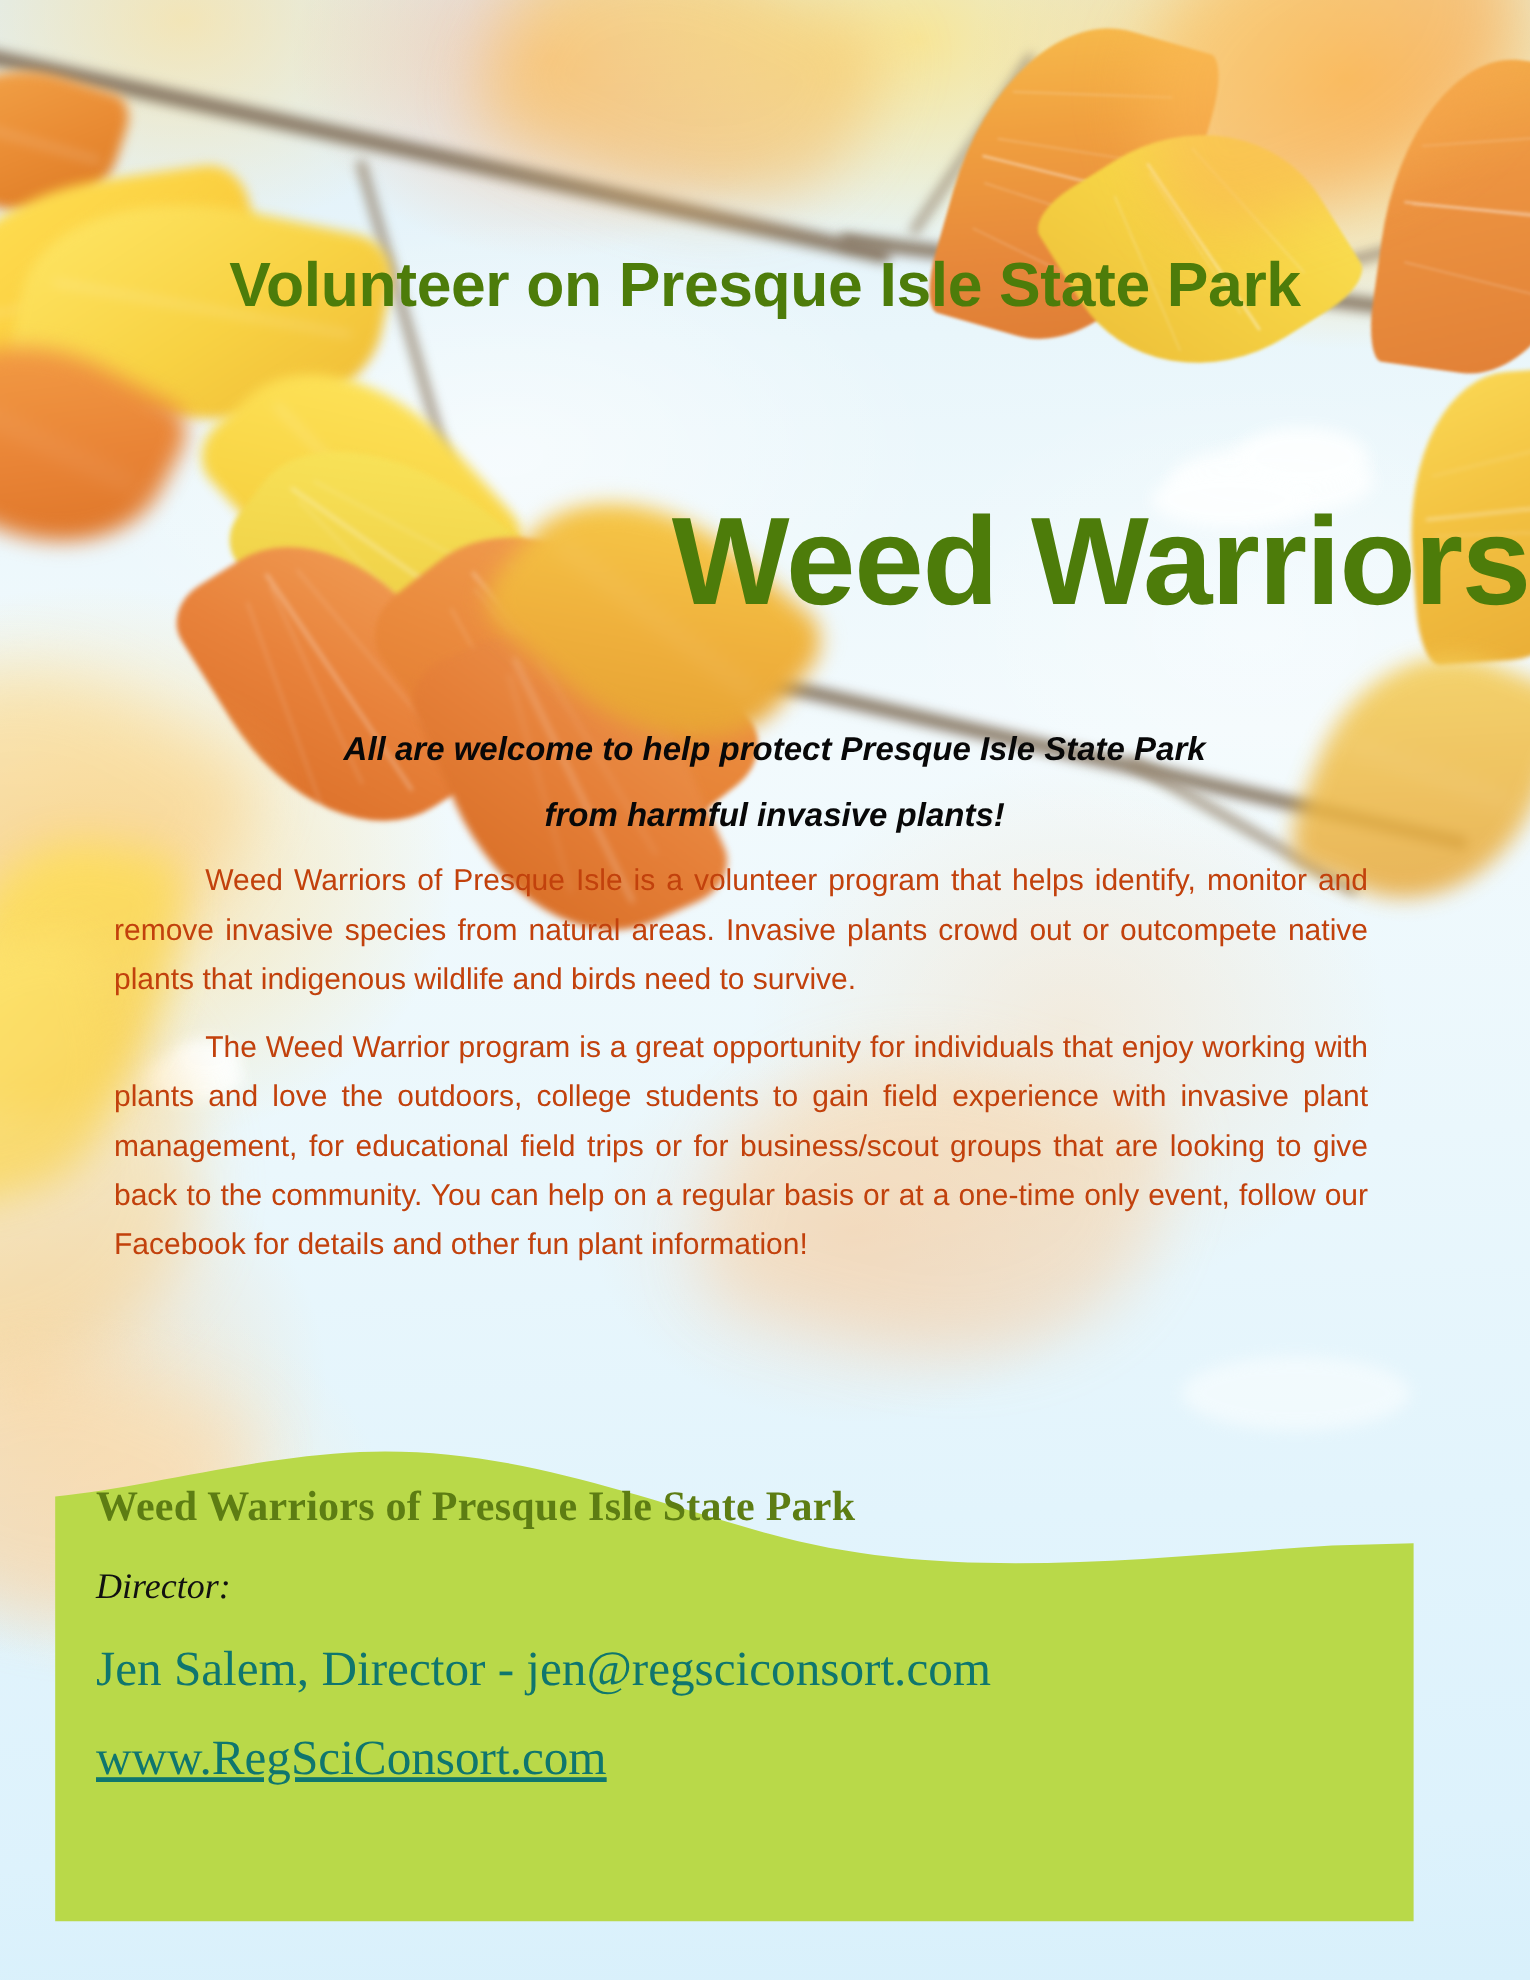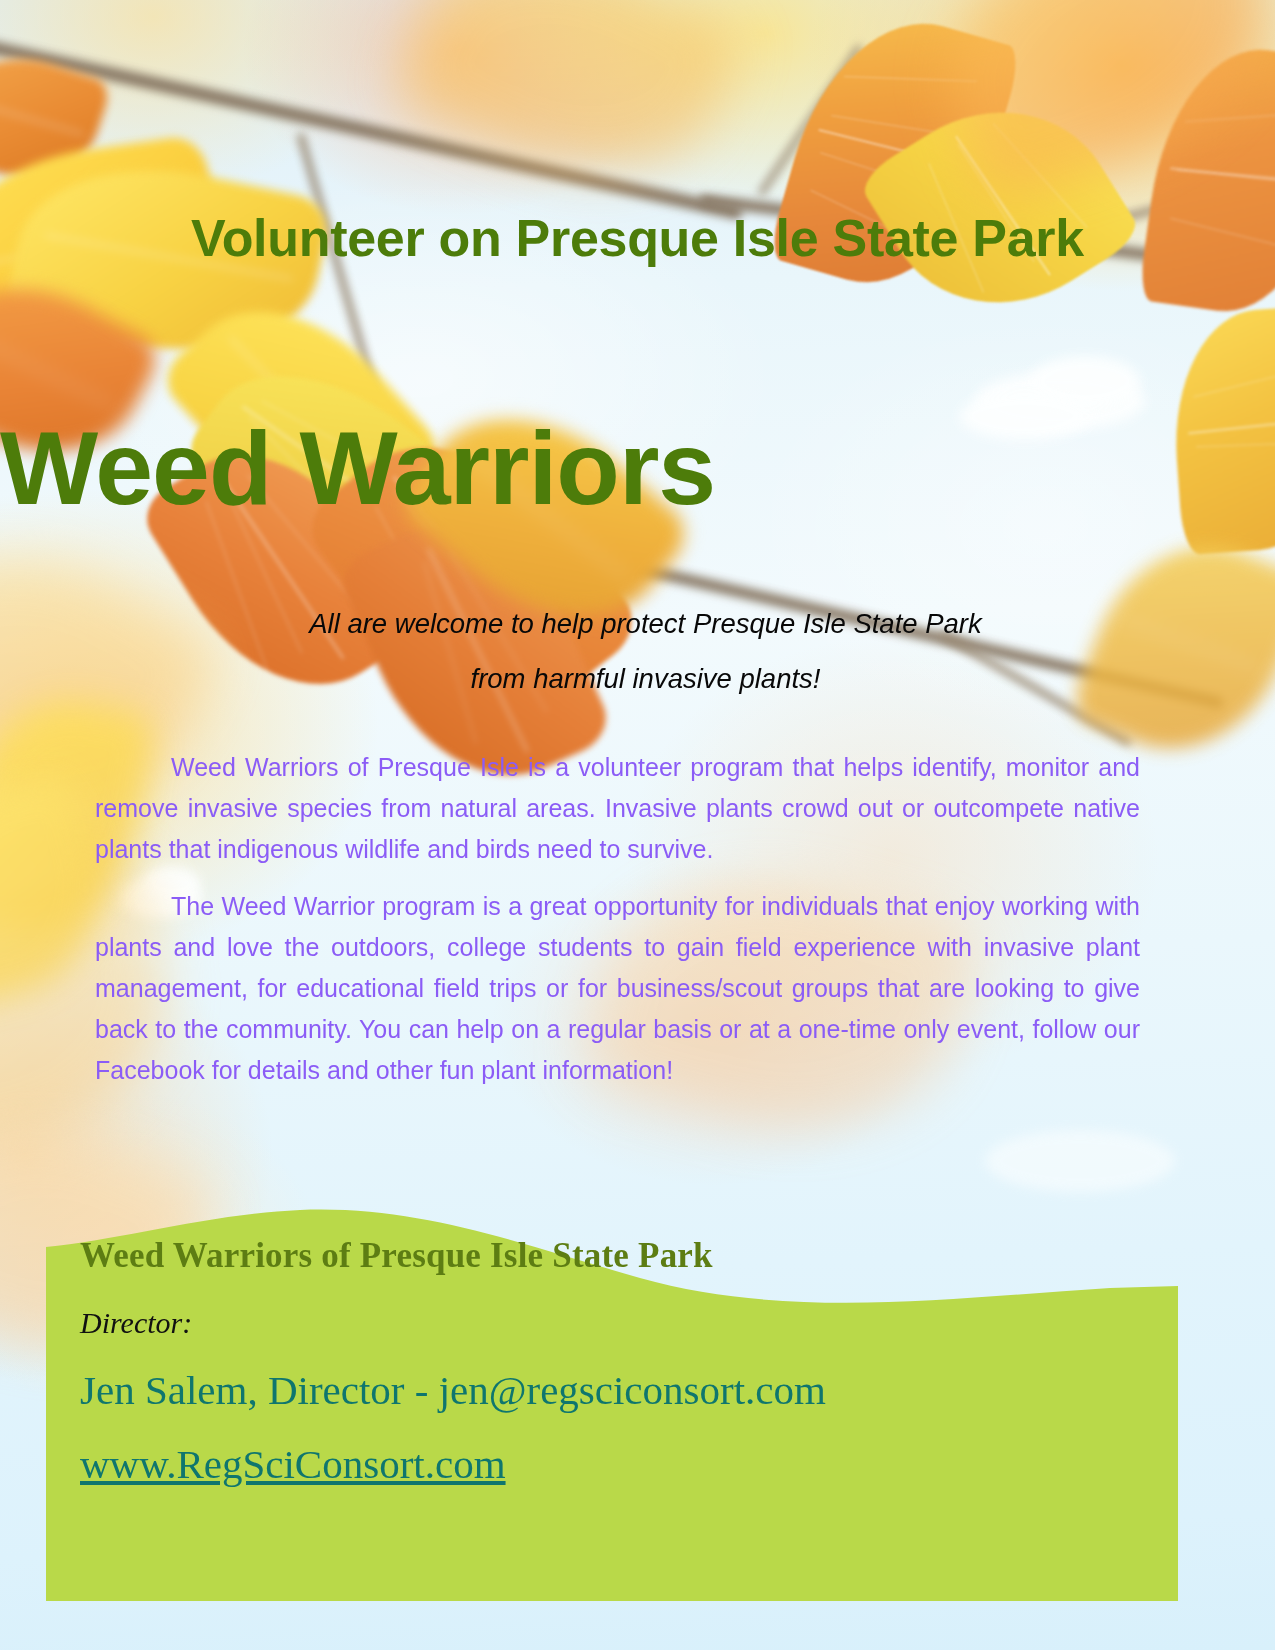--- a/index.html
+++ b/index.html
@@ -100,48 +100,48 @@
   .with-line {
     position:absolute;
     left:0; right:0;
     top: 331px;
     text-align:center;
     font-size: 29px;
     color: #1d1d1b;
   }
   .bigtitle {
     position:absolute;
-    left:0; right:11px;
+    left:0; right:0;
     top: 414px;
-    text-align:left;
+    text-align:right;
     font-size: 104px;
     font-weight: 700;
     color: #4d7c0a;
     letter-spacing: -1px;
     line-height: 1.05;
   }
   .subhead {
     position:absolute;
     left:16px; right:0;
     top: 596px;
     text-align:center;
     font-size: 27.5px;
-    font-weight: 400;
+    font-weight: 700;
     font-style: italic;
     color: #080808;
     line-height: 2.0;
   }
   .body-block {
     position:absolute;
     left: 95px;
-    top: 747px;
+    top: 714px;
     width: 1045px;
     font-size: 25px;
     line-height: 1.64;
-    color: #8b5cf6;
+    color: #c2410c;
     text-align: justify;
   }
   .body-block p { margin: 0 0 16px 0; text-indent: 76px; }
   .body-block p:last-child { margin-bottom:12px; }
 
   
   .footer-wave {
     position:absolute;
     left:0; top:1140px;
     width:1275px; height:510px;

